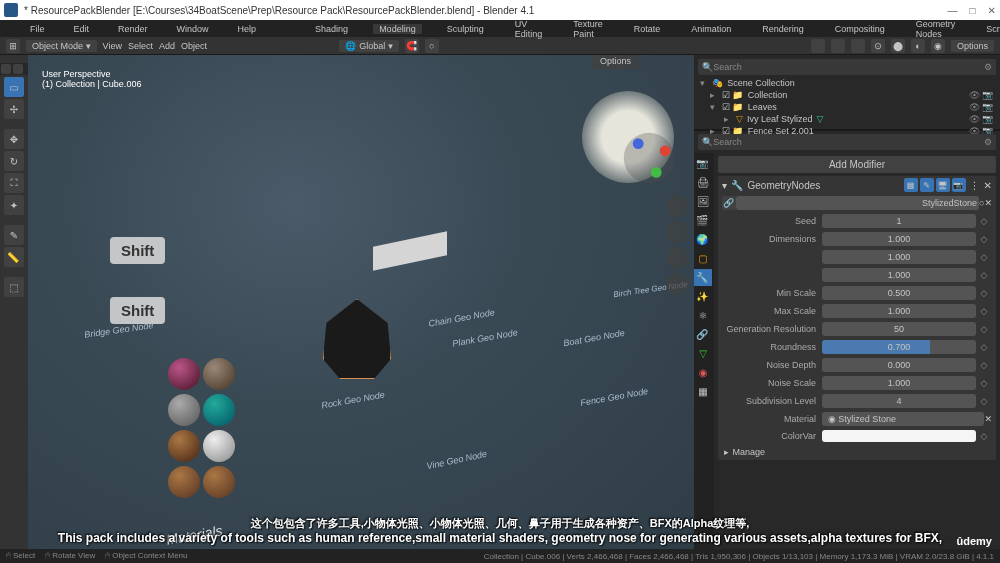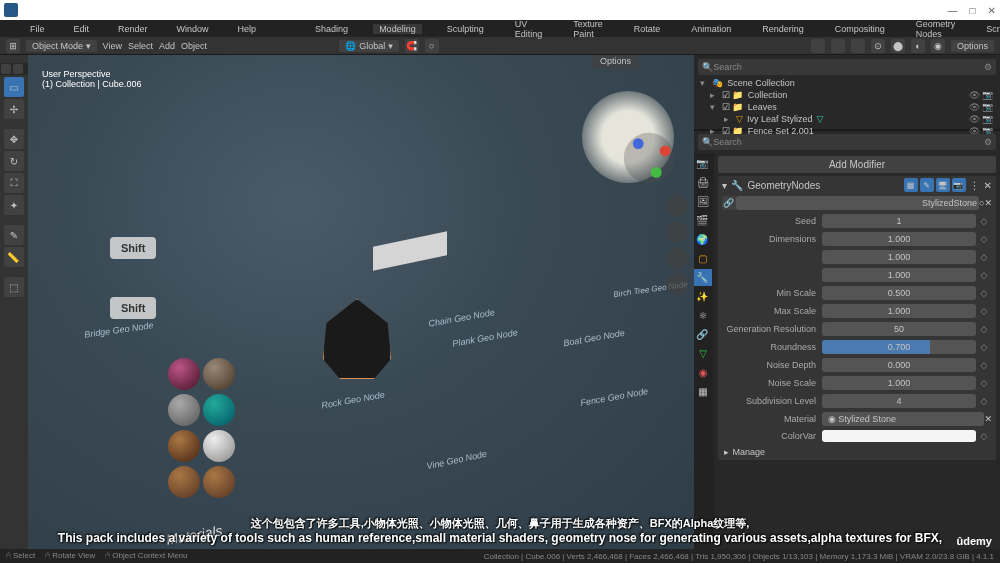--- a/index.html
+++ b/index.html
@@ -18,21 +18,21 @@
 .main { display: flex; height: calc(563px - 20px - 17px - 18px - 14px); }
 .left-tools { width: 28px; background: #333; display: flex; flex-direction: column; align-items: center; gap: 2px; padding-top: 8px; }
 .tool-icon { width: 20px; height: 20px; background: #414141; border-radius: 2px; display: flex; align-items: center; justify-content: center; }
 .tool-icon.active { background: #3873b3; }
 .viewport { flex: 1; background: radial-gradient(ellipse at 40% 30%, #4a5a68 0%, #3a4a55 40%, #2f3d47 100%); position: relative; overflow: hidden; }
 .persp-label { position: absolute; top: 14px; left: 14px; font-size: 9px; color: #fff; }
 .viewport-btn { position: absolute; background: rgba(65,65,65,0.8); padding: 3px 8px; border-radius: 2px; font-size: 9px; }
 .viewport-icons-right { position: absolute; right: 6px; top: 40px; display: flex; flex-direction: column; gap: 4px; }
 .vp-icon { width: 22px; height: 22px; background: rgba(65,65,65,0.7); border-radius: 50%; }
 .gizmo { position: absolute; right: 18px; top: 76px; width: 54px; height: 54px; }
-.shift-key { position: absolute; background: rgba(220,220,220,0.85); color: #333; font-weight: bold; padding: 5px 11px; border-radius: 4px; font-size: 11px; }
+.shift-key { position: absolute; background: rgba(220,220,220,0.85); color: #333; font-weight: bold; padding: 5px 11px; border-radius: 4px; font-size: 15px; }
 .node-label { position: absolute; color: #aabbcc; font-style: italic; font-size: 9px; }
 .rock { position: absolute; left: 295px; top: 244px; width: 68px; height: 80px; background: #1a1a1a; clip-path: polygon(50% 0%, 95% 30%, 100% 75%, 75% 100%, 25% 100%, 0% 75%, 5% 30%); border: 1px solid #d89050; }
 .right-panel { width: 306px; background: #282828; display: flex; flex-direction: column; }
 .outliner { height: 76px; background: #282828; border-bottom: 2px solid #1a1a1a; font-size: 9px; padding: 2px; }
 .out-row { display: flex; align-items: center; padding: 1px 4px; gap: 4px; }
 .out-row .collapse { color: #888; width: 8px; }
 .out-icons { margin-left: auto; display: flex; gap: 4px; color: #888; }
 .search-row { height: 16px; background: #383838; margin: 2px; border-radius: 2px; display: flex; align-items: center; padding: 0 4px; font-size: 9px; color: #888; }
 .breadcrumb { height: 18px; background: #333; display: flex; align-items: center; padding: 0 4px; font-size: 9px; gap: 4px; }
 .breadcrumb .chip { background: #414141; padding: 2px 6px; border-radius: 2px; }
@@ -58,20 +58,21 @@
 .icon-sq { width: 14px; height: 14px; background: #414141; border-radius: 2px; display: inline-flex; align-items: center; justify-content: center; }
 .scene-mat { position: absolute; left: 140px; top: 303px; display: flex; flex-direction: column; gap: 4px; }
 .mat-row { display: flex; gap: 3px; }
 .sphere { width: 32px; height: 32px; border-radius: 50%; background: radial-gradient(circle at 35% 30%, #888, #333); }
 </style>
 </head>
 <body>
 
 <div class="titlebar">
   <div class="titlebar-icon"></div>
+  <span>* ResourcePackBlender [E:\Courses\34BoatScene\Prep\Resource Pack\ResourcePackBlender.blend] - Blender 4.1</span>
   <div class="titlebar-buttons">
     <span>—</span>
     <span>□</span>
     <span>✕</span>
   </div>
 </div>
 
 <div class="menubar">
   <div class="logo"></div>
   <span>File</span>

